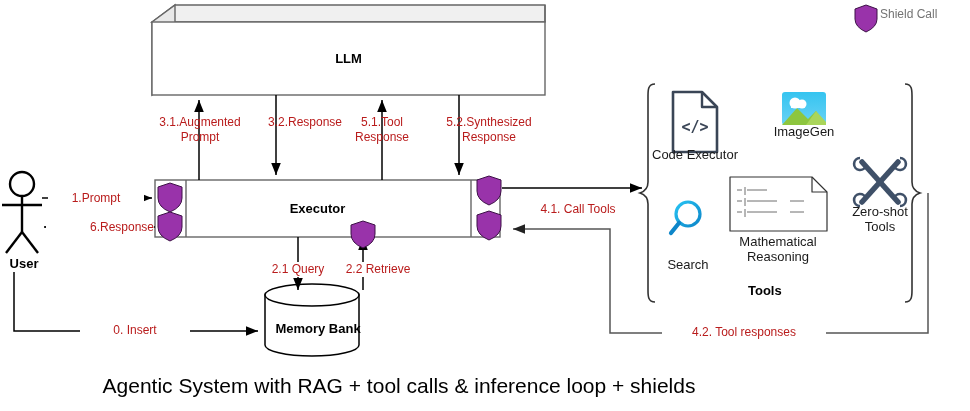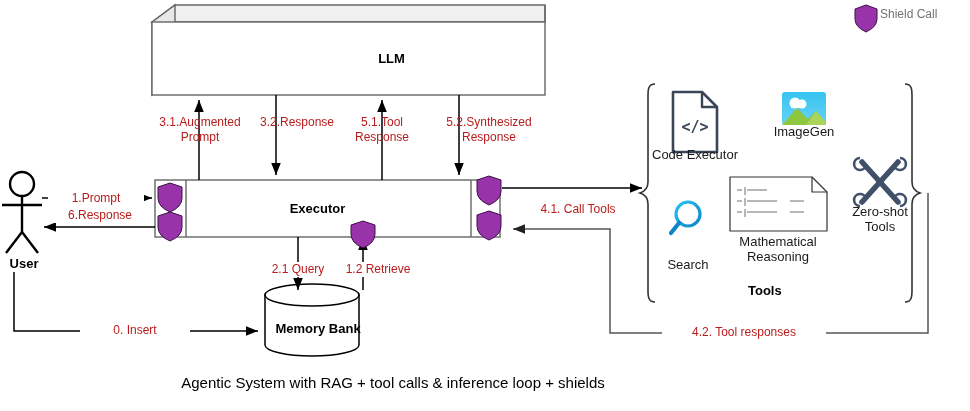--- a/index.html
+++ b/index.html
@@ -46,25 +46,25 @@
   }
   .icon-label {
     position: absolute;
     font-size: 13px;
     line-height: 15px;
     text-align: center;
     color: #1a1a1a;
   }
   .caption {
     position: absolute;
-    left: 8px;
+    left: 14px;
     top: 374px;
     width: 770px;
     text-align: center;
-    font-size: 15px;
+    font-size: 21px;
     color: #000;
   }
   .legend-label {
     position: absolute;
     left: 880px;
     top: 7px;
     font-size: 12px;
     color: #737373;
   }
   .tools-title {
@@ -223,41 +223,41 @@
     </g>
     <g>
       <path d="M363,221 L375,225 L375,234 Q375,243 363,248 Q351,243 351,234 L351,225 Z" fill="#9933AA" stroke="#3d1147" stroke-width="1"></path>
     </g>
 
     <g>
       <path d="M866,5 L877,9 L877,19 Q877,27 866,32 Q855,27 855,19 L855,9 Z" fill="#9933AA" stroke="#3d1147" stroke-width="1"></path>
     </g>
   </svg>
 
-  <div class="node-title" style="left:152px; top:51px; width:393px;padding-left:43px;">LLM</div>
+  <div class="node-title" style="left:152px; top:51px; width:393px;">LLM</div>
   <div class="node-title" style="left:186px; top:201px; width:263px;">Executor</div>
   <div class="node-title" style="left:265px; top:321px; width:94px;padding-left:6px;">Memory Bank</div>
   <div class="node-title" style="left:0px; top:256px; width:48px;">User</div>
 
   <div class="lbl two" style="left:141px; top:115px; width:118px;">3.1.Augmented</div>
   <div class="lbl two" style="left:141px; top:130px; width:118px;">Prompt</div>
 
-  <div class="lbl two" style="left:232px; top:115px; width:130px;">3.2.Response</div>
+  <div class="lbl two" style="left:240px; top:115px; width:130px;">3.2.Response</div>
 
   <div class="lbl two" style="left:330px; top:115px; width:104px;">5.1.Tool</div>
   <div class="lbl two" style="left:330px; top:130px; width:104px;">Response</div>
 
   <div class="lbl two" style="left:424px; top:115px; width:130px;">5.2.Synthesized</div>
   <div class="lbl two" style="left:424px; top:130px; width:130px;">Response</div>
 
   <div class="lbl" style="left:48px; top:191px; width:96px; background:#fff;">1.Prompt</div>
-  <div class="lbl" style="left:46px; top:208px; width:108px; background:#fff;">6.Response</div>
+  <div class="lbl" style="left:46px; top:220px; width:108px; background:#fff;text-align:right;">6.Response</div>
 
   <div class="lbl" style="left:262px; top:262px; width:72px; background:#fff;">2.1 Query</div>
-  <div class="lbl" style="left:335px; top:262px; width:86px; background:#fff;">1.2 Retrieve</div>
+  <div class="lbl" style="left:335px; top:262px; width:86px; background:#fff;">2.2 Retrieve</div>
 
   <div class="lbl" style="left:80px; top:323px; width:110px; background:#fff;">0. Insert</div>
 
   <div class="lbl" style="left:530px; top:180px; width:96px; background:#fff;margin-top:22px;">4.1. Call Tools</div>
 
   <div class="lbl" style="left:662px; top:325px; width:164px; background:#fff;">4.2. Tool responses</div>
 
   <div class="icon-label" style="left:640px; top:147px; width:110px;">Code Executor</div>
   <div class="icon-label" style="left:754px; top:124px; width:100px;">ImageGen</div>
   <div class="icon-label" style="left:648px; top:257px; width:80px;">Search</div>

